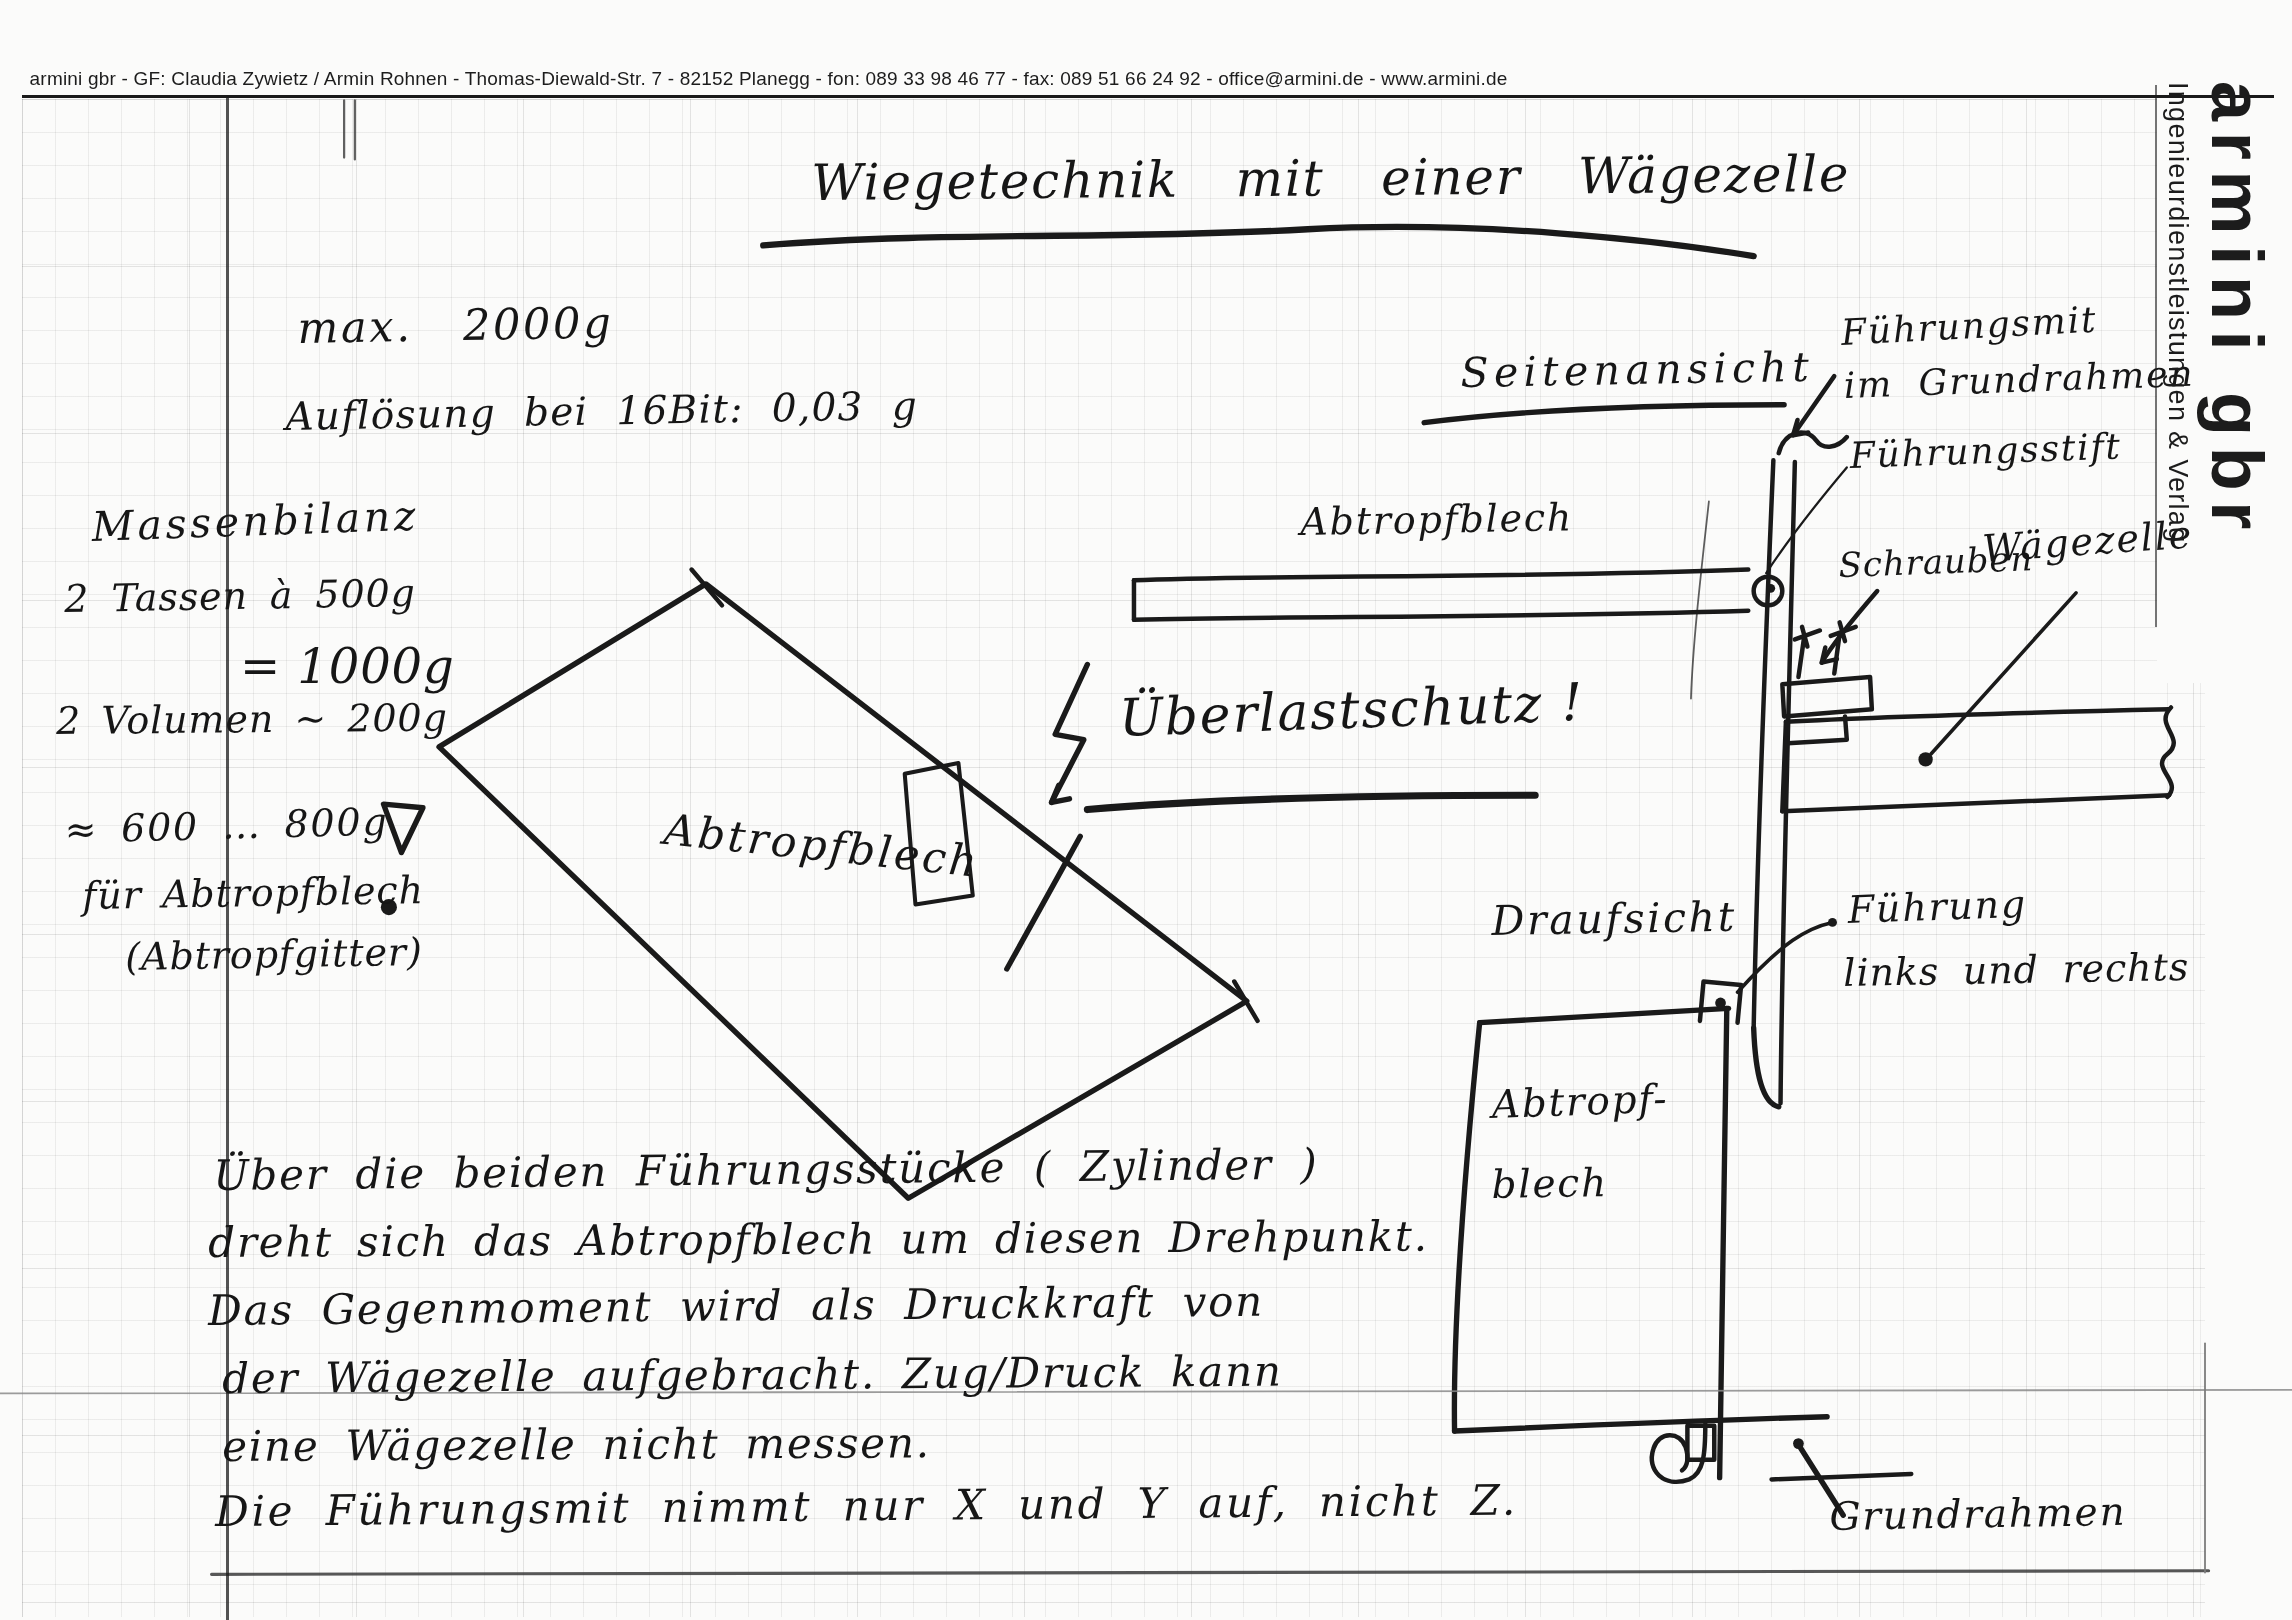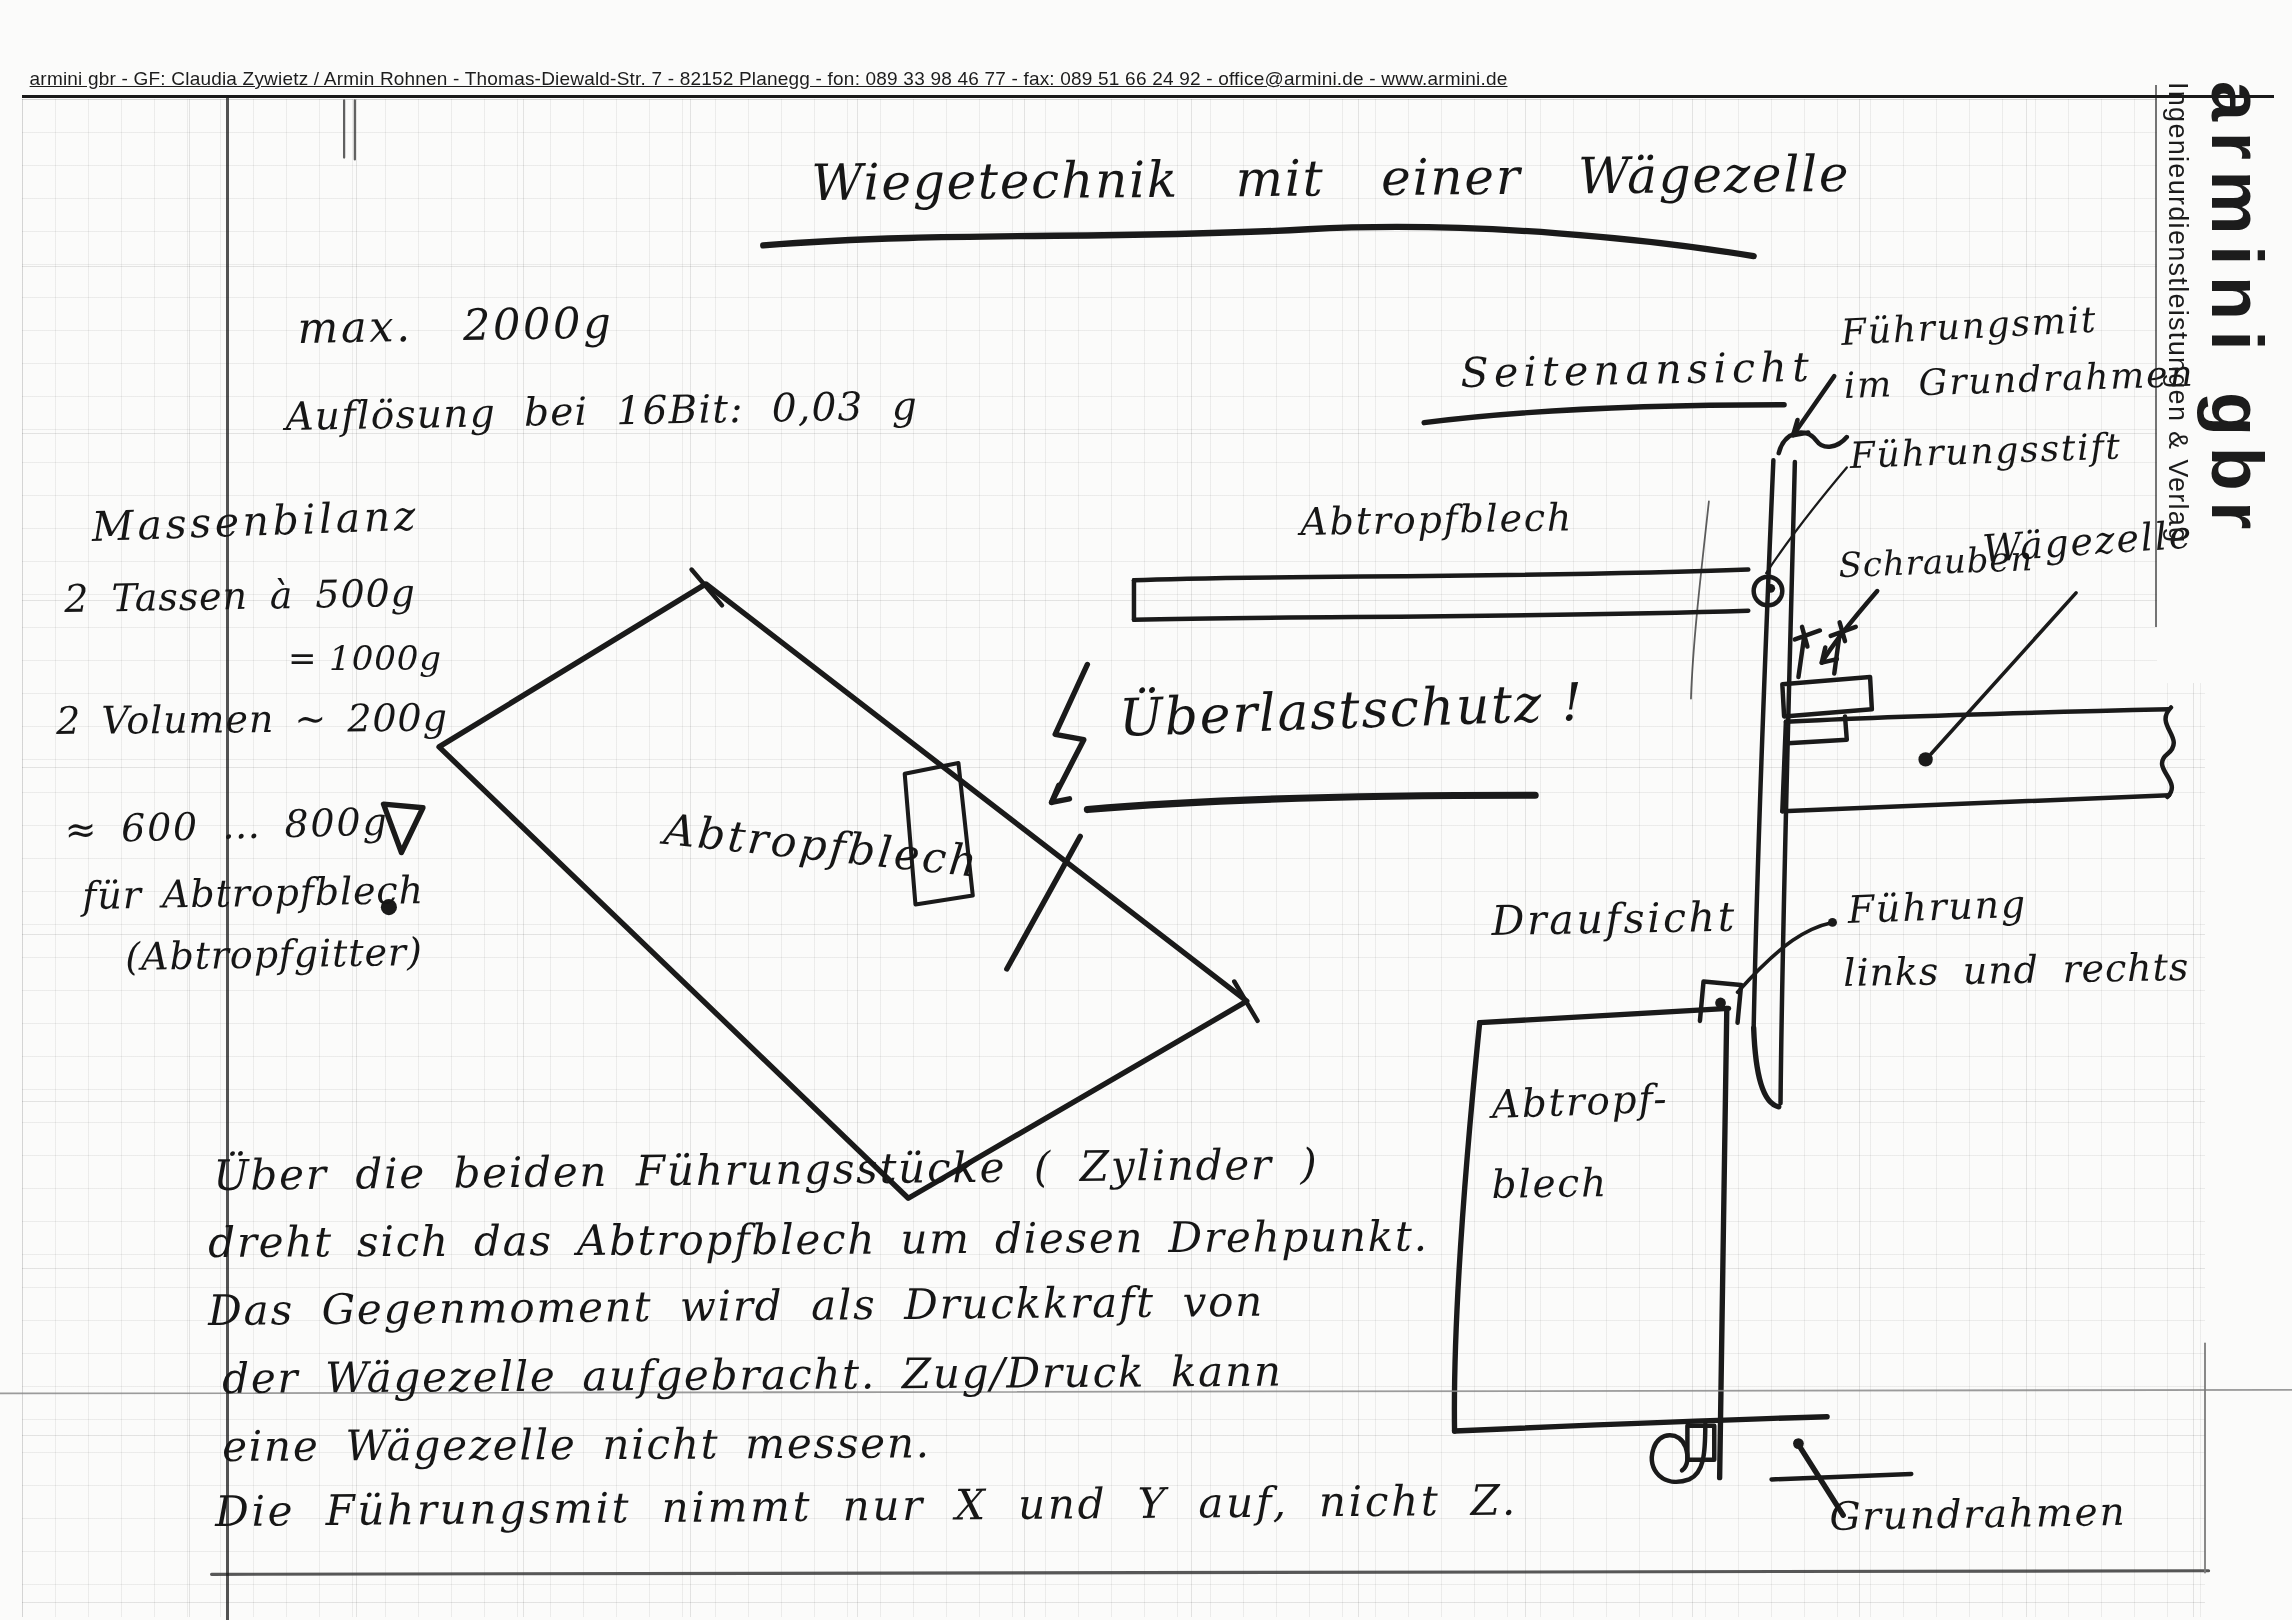--- a/index.html
+++ b/index.html
@@ -27,36 +27,36 @@
   .print{position:absolute;z-index:5;color:#1c1c1c;font-family:"Liberation Sans", sans-serif;}
   .vert{writing-mode:vertical-rl;}
   .rule{position:absolute;background:#1a1a1a;z-index:5;}
 </style>
 </head>
 <body>
 
 <div class="grid"></div>
 <div class="mask" style="left:2157px;top:52px;width:135px;height:631px;"></div>
 
-<div class="print" style="left:29.6px;top:68px;font-size:19px;letter-spacing:0.2px;white-space:nowrap;text-decoration:underline;">armini gbr - GF: Claudia Zywietz / Armin Rohnen - Thomas-Diewald-Str. 7 - 82152 Planegg - fon: 089 33 98 46 77 - fax: 089 51 66 24 92 - office@armini.de - www.armini.de</div>
+<div class="print" style="left:29.6px;top:68px;font-size:19px;letter-spacing:0.2px;white-space:nowrap;">armini gbr - GF: Claudia Zywietz / Armin Rohnen - Thomas-Diewald-Str. 7 - 82152 Planegg - fon: 089 33 98 46 77 - fax: 089 51 66 24 92 - office@armini.de - www.armini.de</div>
 <div class="rule" style="left:22.4px;top:95px;width:2252px;height:2.7px;"></div>
 <div class="rule" style="left:226px;top:98px;width:2.7px;height:1522px;opacity:0.75;"></div>
 
 <div class="rule" style="left:2155px;top:85px;width:1.8px;height:542px;opacity:0.6;"></div>
 <div class="print vert" style="left:2196px;top:81px;height:537px;font-size:72px;font-weight:bold;letter-spacing:10.7px;">armini gbr</div>
 <div class="print vert" style="left:2162px;top:82px;height:573px;font-size:27px;letter-spacing:1.3px;">Ingenieurdienstleistungen &amp; Verlag</div>
 
 <div class="hw" style="left:811px;top:154px;font-size:50px;letter-spacing:1.8px;word-spacing:39px;transform:rotate(-0.5deg);">Wiegetechnik mit einer Wägezelle</div>
 
 <div class="hw" style="left:297px;top:303px;font-size:43px;letter-spacing:2.7px;word-spacing:34px;transform:rotate(-1deg);">max. 2000g</div>
 <div class="hw" style="left:285px;top:394px;font-size:39px;letter-spacing:1.3px;word-spacing:14.3px;transform:rotate(-1deg);">Auflösung bei 16Bit: 0,03 g</div>
 
 <div class="hw" style="left:91px;top:503px;font-size:41px;letter-spacing:3.6px;transform:rotate(-2deg);">Massenbilanz</div>
 <div class="hw" style="left:64px;top:577px;font-size:38px;letter-spacing:0.9px;word-spacing:9px;transform:rotate(-1deg);">2 Tassen à 500g</div>
-<div class="hw" style="left:240px;top:638px;font-size:34px;letter-spacing:0.9px;margin-left:48px;">= 1000g</div>
+<div class="hw" style="left:240px;top:638px;font-size:48px;letter-spacing:0.9px;">= 1000g</div>
 <div class="hw" style="left:56px;top:699px;font-size:38px;letter-spacing:0.9px;word-spacing:7.2px;transform:rotate(-0.5deg);">2 Volumen ~ 200g</div>
 <div class="hw" style="left:64px;top:808px;font-size:38px;letter-spacing:1.8px;word-spacing:9px;transform:rotate(-1.5deg);">≈ 600 … 800g</div>
 <div class="hw" style="left:82px;top:874px;font-size:38px;letter-spacing:0.9px;word-spacing:7.2px;transform:rotate(-1deg);">für Abtropfblech</div>
 <div class="hw" style="left:125px;top:935px;font-size:38px;letter-spacing:0.9px;transform:rotate(-1deg);">(Abtropfgitter)</div>
 
 <div class="hw" style="left:667px;top:804px;font-size:43px;letter-spacing:2.7px;transform:rotate(6deg);">Abtropfblech</div>
 
 <div class="hw" style="left:1460px;top:349px;font-size:41px;letter-spacing:5.4px;transform:rotate(-1deg);">Seitenansicht</div>
 <div class="hw" style="left:1840px;top:312px;font-size:36px;letter-spacing:1.8px;transform:rotate(-3deg);">Führungsmit</div>
 <div class="hw" style="left:1843px;top:365px;font-size:36px;letter-spacing:1.8px;word-spacing:12.5px;transform:rotate(-2deg);">im Grundrahmen</div>

